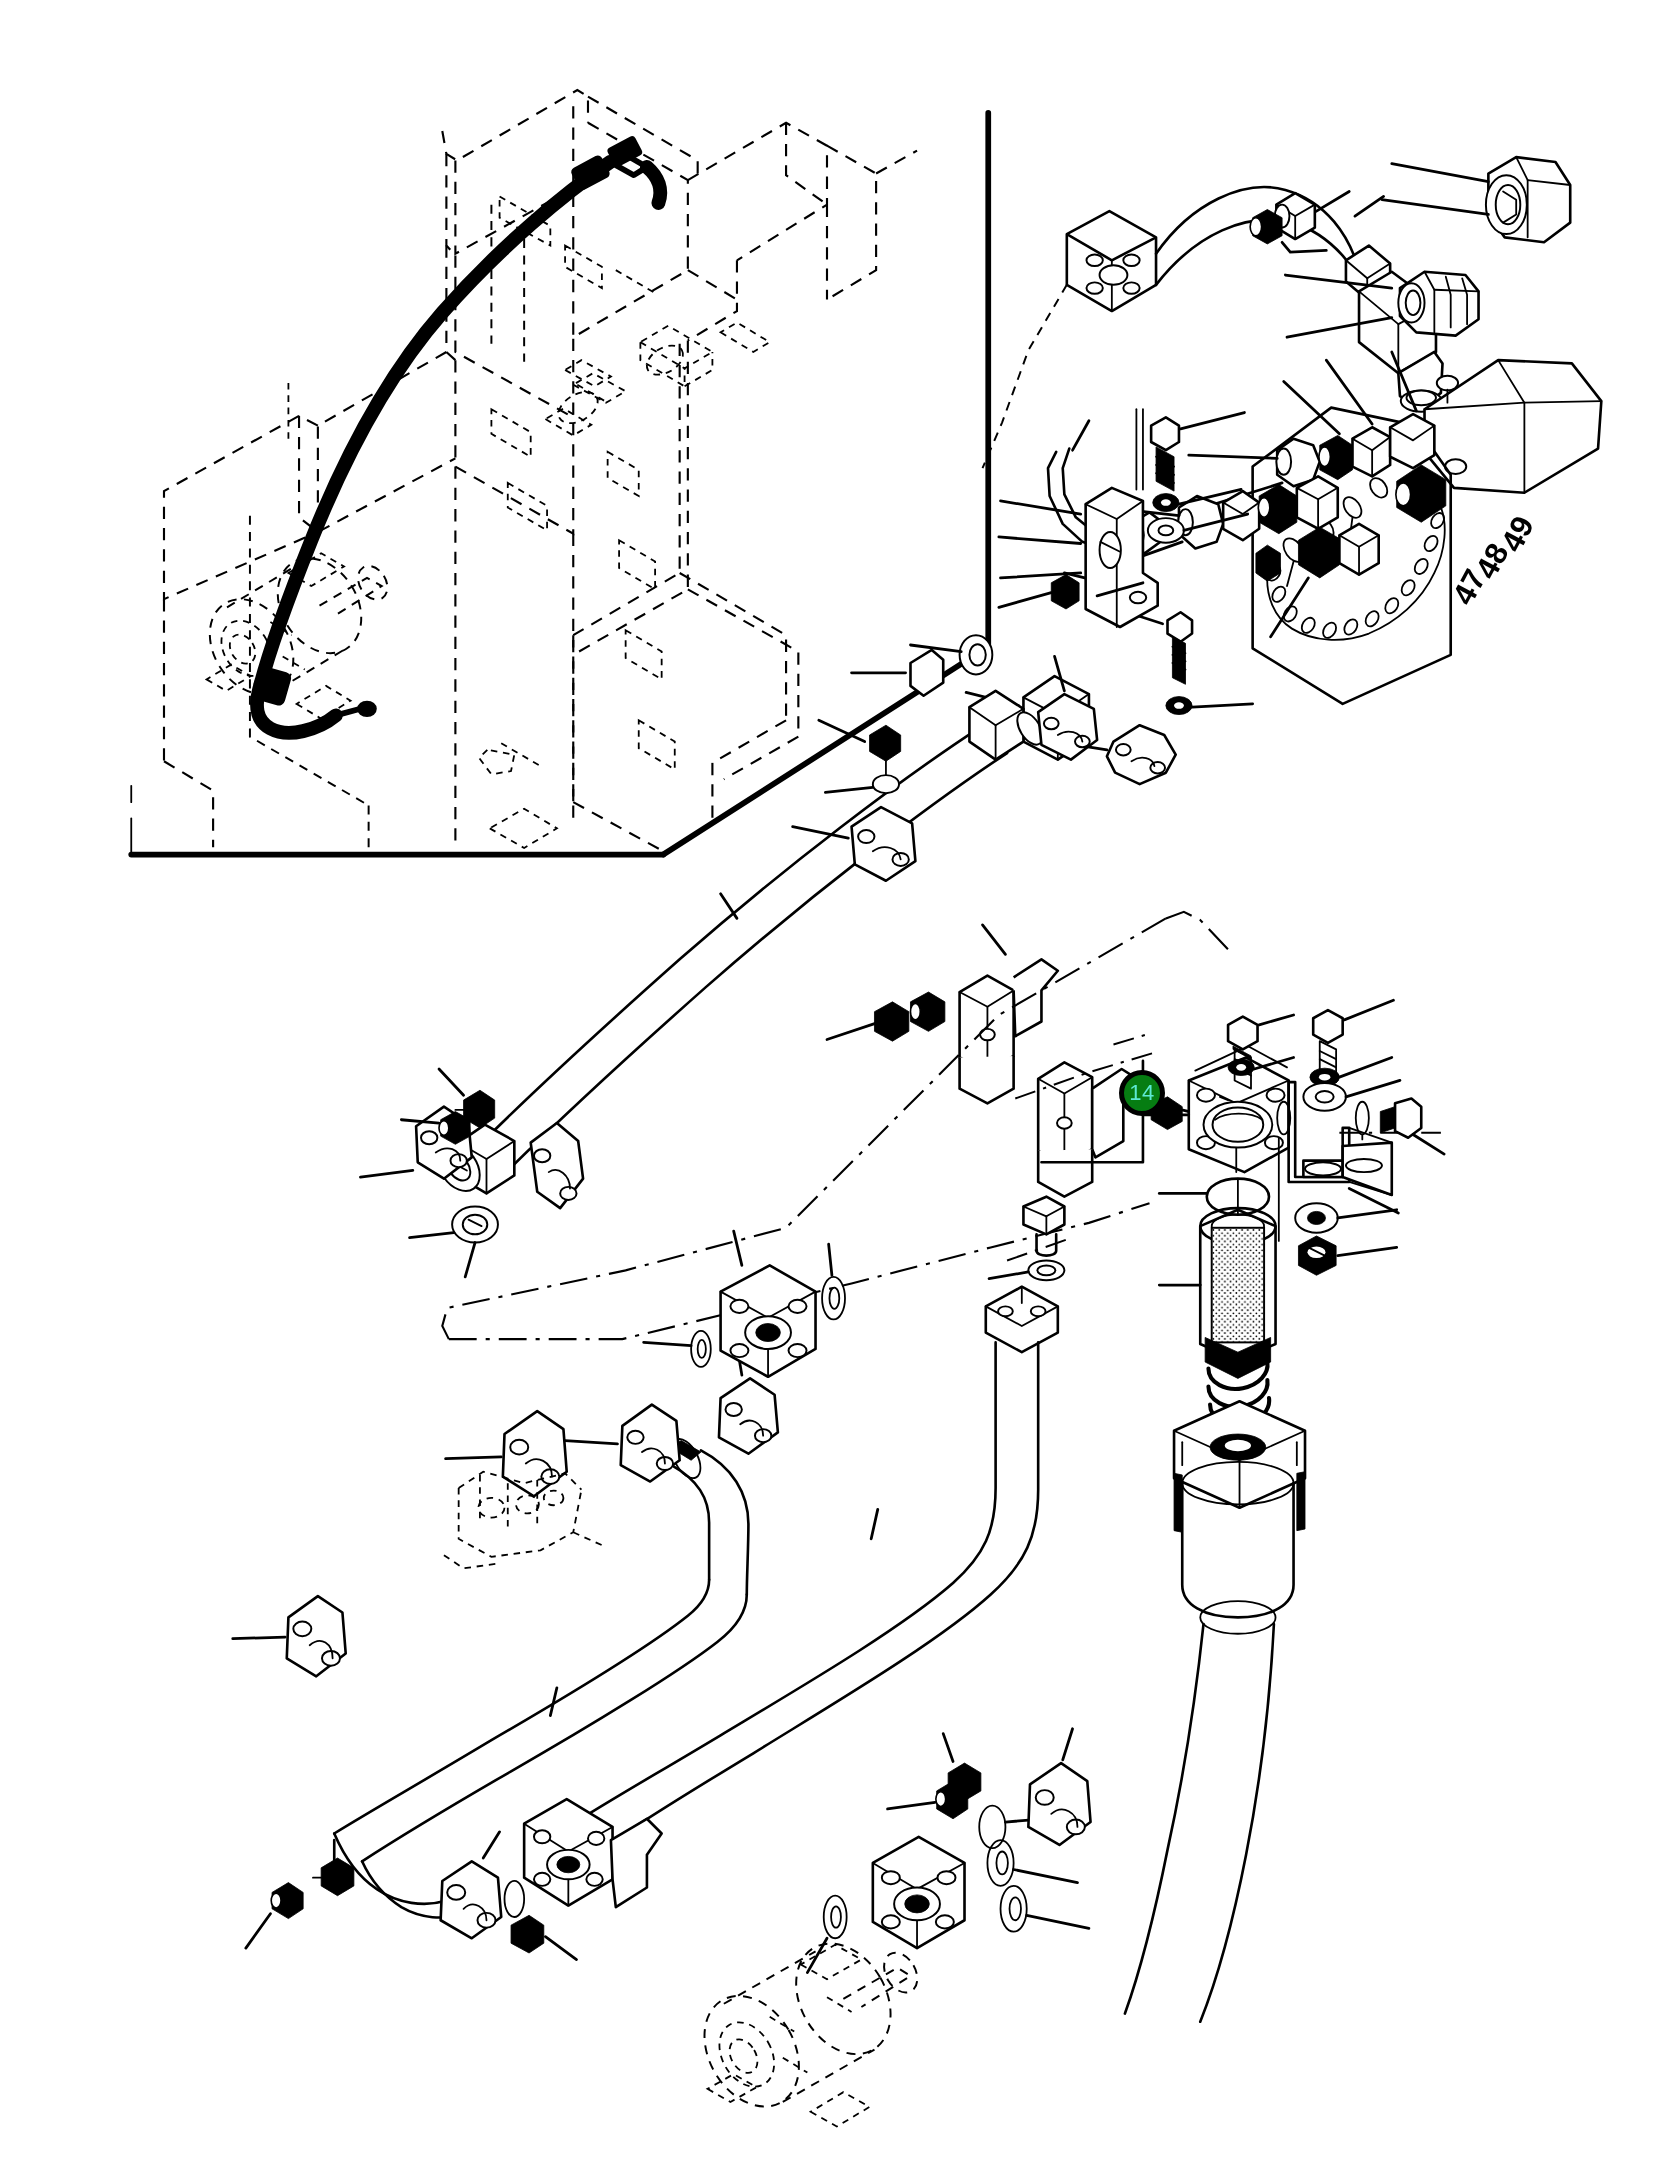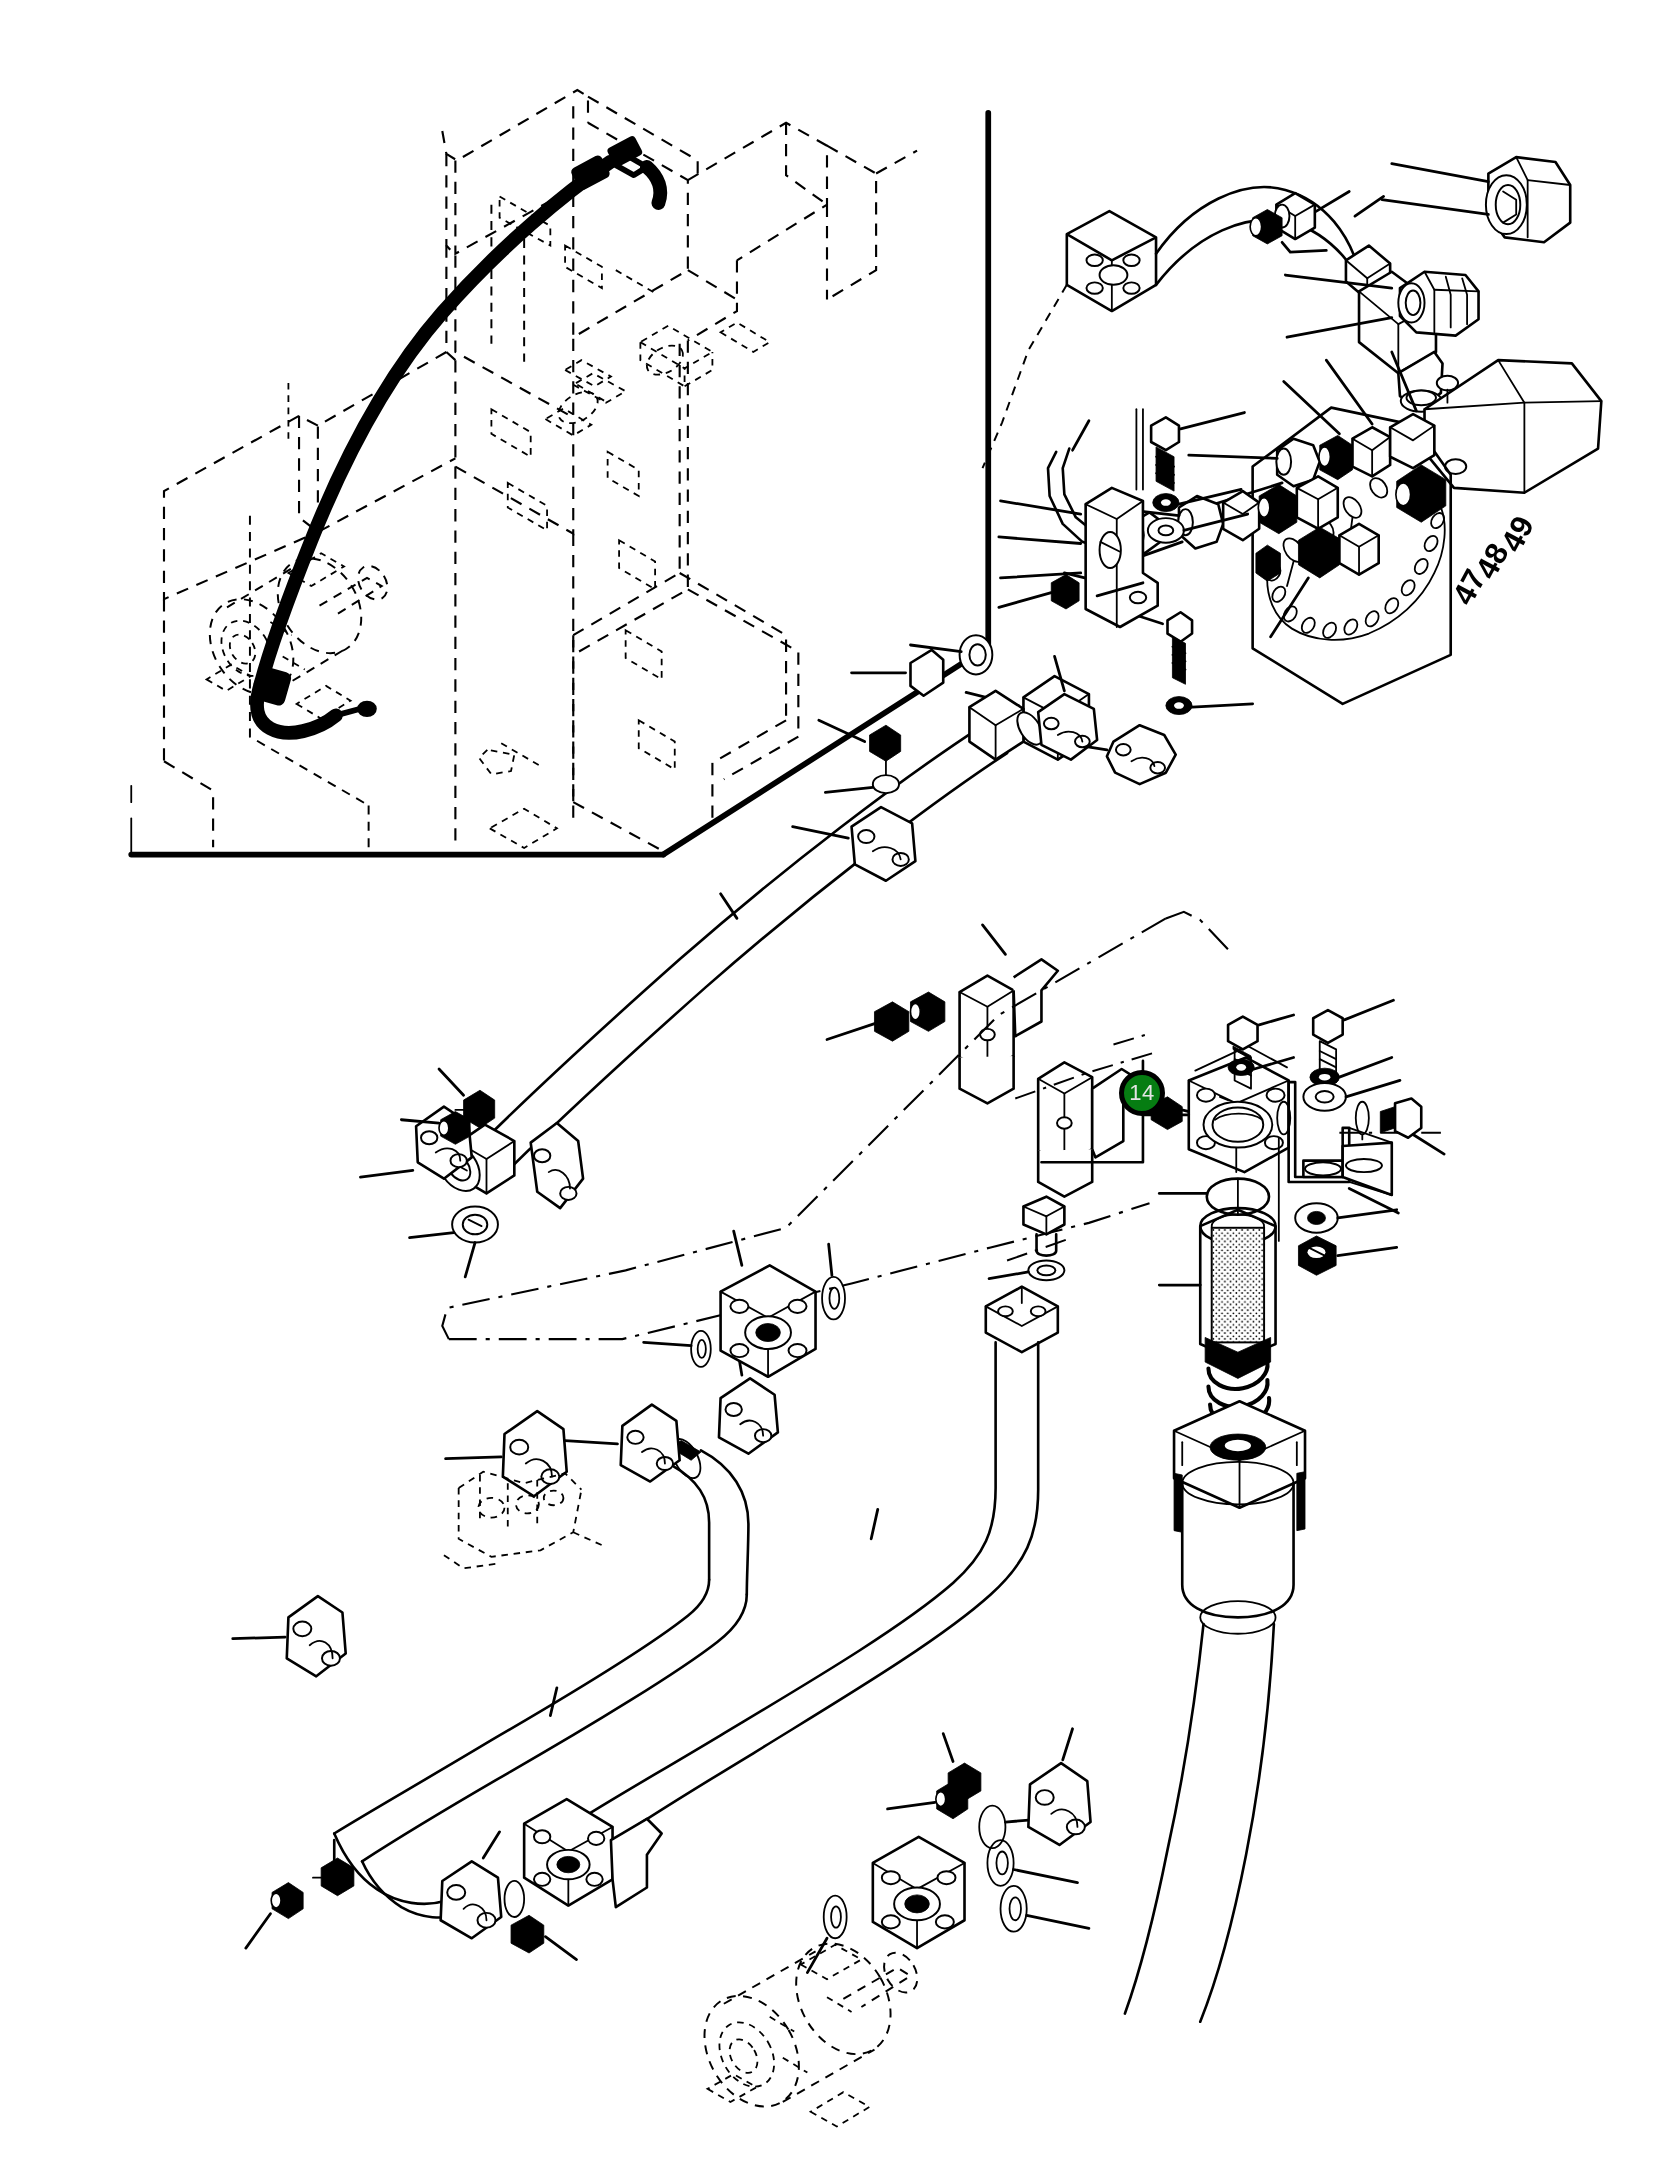--- a/index.html
+++ b/index.html
@@ -7,21 +7,21 @@
   body{font-family:"Liberation Sans",sans-serif;}
   #page{position:relative;width:1672px;height:2183px;background:#fff;overflow:hidden;}
   #canvas{position:absolute;left:0;top:0;width:1672px;height:2183px;}
   .badge-wrap{position:absolute;width:0;height:0;}
   .badge{
     position:absolute;transform:translate(-50%,-50%);
     width:46px;height:46px;border-radius:50%;
     background:#067d12;border:5.7px solid #000000;
     box-sizing:border-box;
     display:flex;align-items:center;justify-content:center;
-    color:#e5e5e5;font-size:22px;font-weight:400;
+    color:#5eead4;font-size:22px;font-weight:400;
     font-family:"Liberation Sans",sans-serif;line-height:1;
     letter-spacing:0.4px;
   }
 </style>
 </head>
 <body>
 
 <div id="page">
 
   <svg id="canvas" viewBox="0 0 2042 2667" xmlns="http://www.w3.org/2000/svg">

